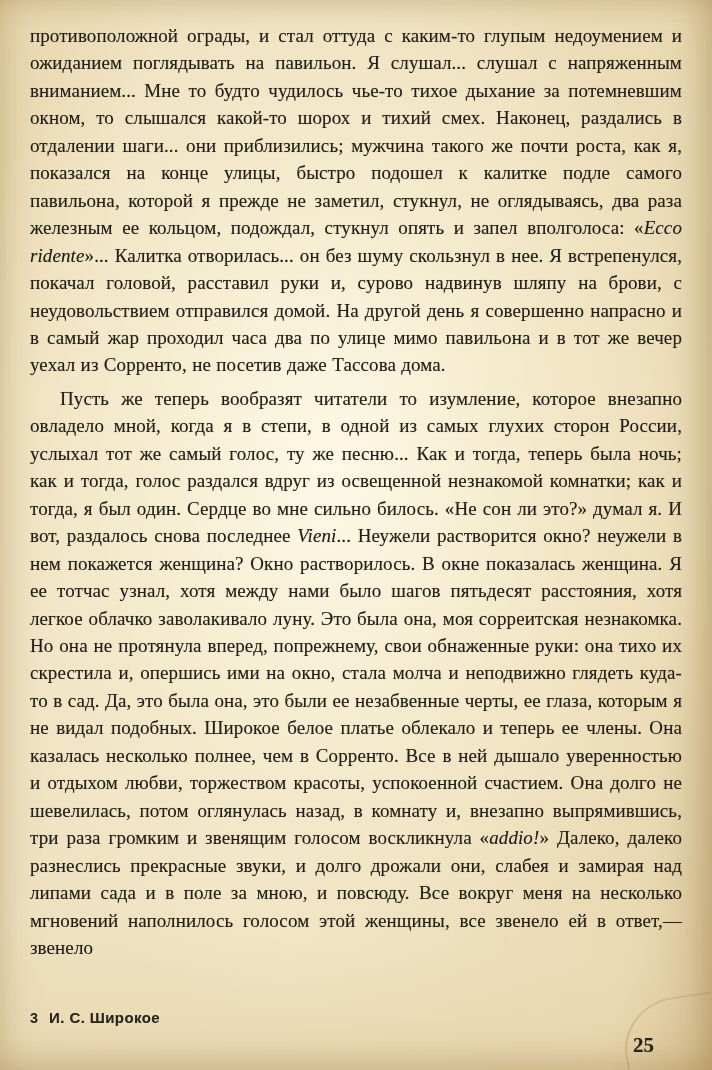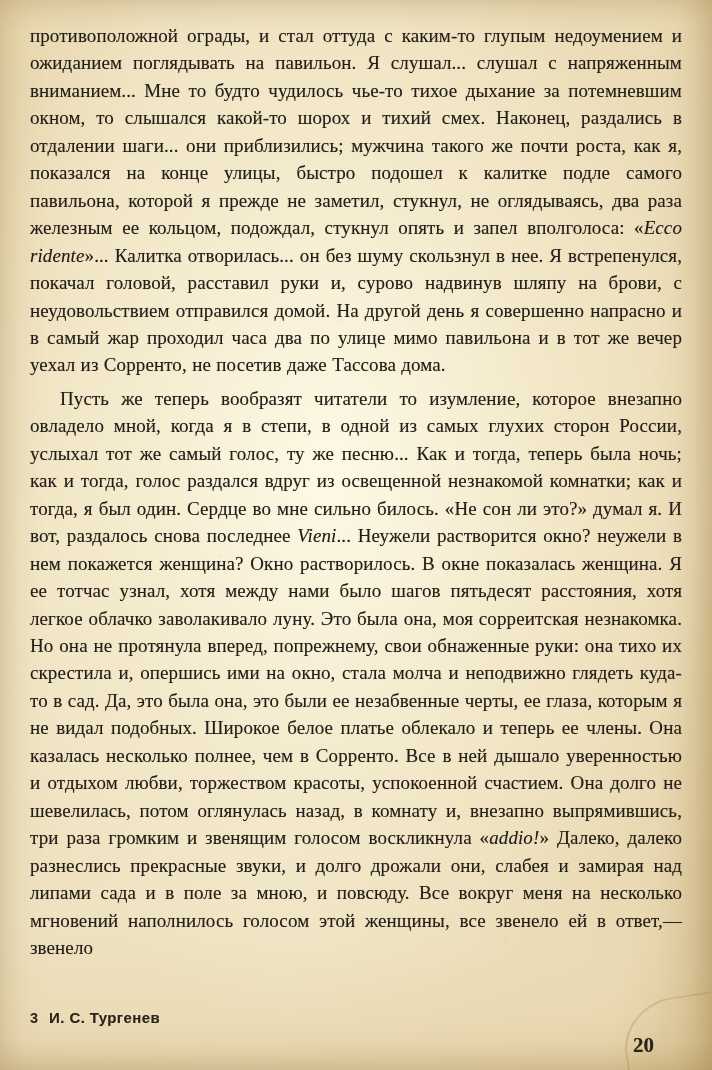--- a/index.html
+++ b/index.html
@@ -159,21 +159,21 @@
 
   <div class="text-column">
     <div id="paragraphs-host">
         <p class="para first"><span>противоположной ограды, и стал оттуда с каким-то глупым недоумением и ожиданием поглядывать на павильон. Я слушал... слушал с напряженным вниманием... Мне то будто чудилось чье-то тихое дыхание за потемневшим окном, то слышался какой-то шорох и тихий смех. Наконец, раздались в отдалении шаги... они приблизились; мужчина такого же почти роста, как я, показался на конце улицы, быстро подошел к калитке подле самого павильона, которой я прежде не заметил, стукнул, не оглядываясь, два раза железным ее кольцом, подождал, стукнул опять и запел вполголоса: «</span><span class="lat">Ecco ridente</span><span>»... Калитка отворилась... он без шуму скользнул в нее. Я встрепенулся, покачал головой, расставил руки и, сурово надвинув шляпу на брови, с неудовольствием отправился домой. На другой день я совершенно напрасно и в самый жар проходил часа два по улице мимо павильона и в тот же вечер уехал из Сорренто, не посетив даже Тассова дома.</span></p>
         <p class="para"><span>Пусть же теперь вообразят читатели то изумление, которое внезапно овладело мной, когда я в степи, в одной из самых глухих сторон России, услыхал тот же самый голос, ту же песню... Как и тогда, теперь была ночь; как и тогда, голос раздался вдруг из освещенной незнакомой комнатки; как и тогда, я был один. Сердце во мне сильно билось. «Не сон ли это?» думал я. И вот, раздалось снова последнее </span><span class="lat">Vieni</span><span>... Неужели растворится окно? неужели в нем покажется женщина? Окно растворилось. В окне показалась женщина. Я ее тотчас узнал, хотя между нами было шагов пятьдесят расстояния, хотя легкое облачко заволакивало луну. Это была она, моя сорреитская незнакомка. Но она не протянула вперед, попрежнему, свои обнаженные руки: она тихо их скрестила и, опершись ими на окно, стала молча и неподвижно глядеть куда-то в сад. Да, это была она, это были ее незабвенные черты, ее глаза, которым я не видал подобных. Широкое белое платье облекало и теперь ее члены. Она казалась несколько полнее, чем в Сорренто. Все в ней дышало уверенностью и отдыхом любви, торжеством красоты, успокоенной счастием. Она долго не шевелилась, потом оглянулась назад, в комнату и, внезапно выпрямившись, три раза громким и звенящим голосом воскликнула «</span><span class="lat">addio!</span><span>» Далеко, далеко разнеслись прекрасные звуки, и долго дрожали они, слабея и замирая над липами сада и в поле за мною, и повсюду. Все вокруг меня на несколько мгновений наполнилось голосом этой женщины, все звенело ей в ответ,— звенело</span></p>
       </div>
   </div>
 
   <div class="footer">
     <span class="sig-mark">3</span>
-    <span class="running-author">И. С. Тургенев</span>
+    <span class="running-author">И. С. Широкое</span>
   </div>
 
-  <div class="folio">20</div>
+  <div class="folio">25</div>
 
   <div class="vignette"></div>
   <div class="corner-curl"></div>
 
 </div>
 
 </body></html>

